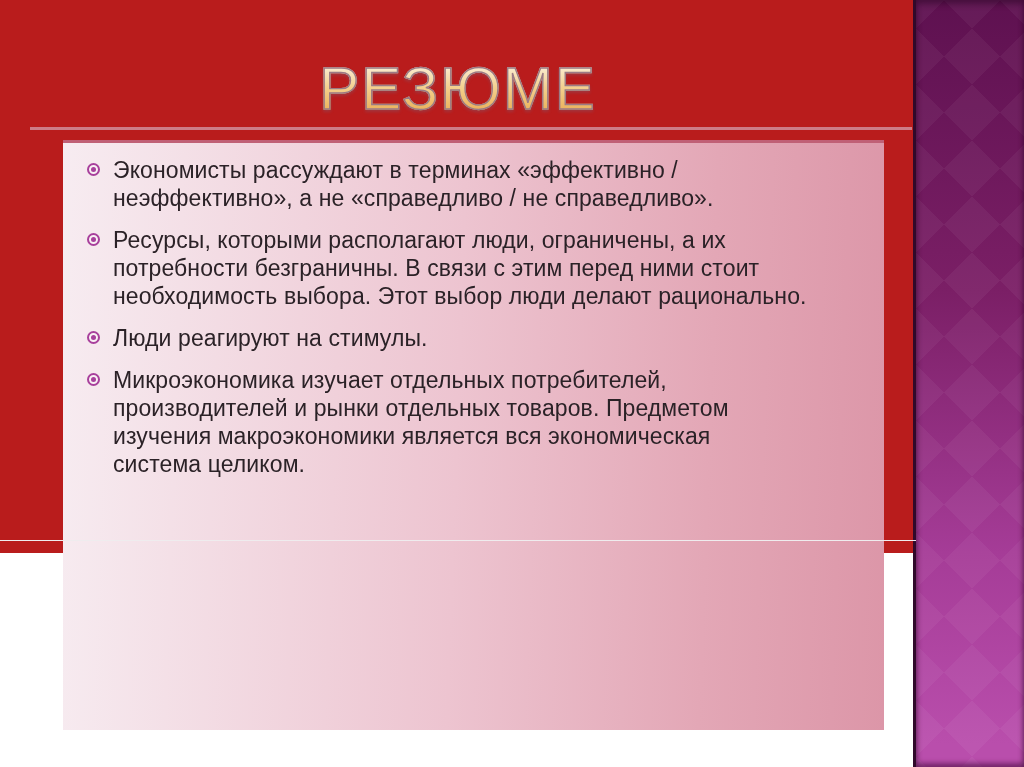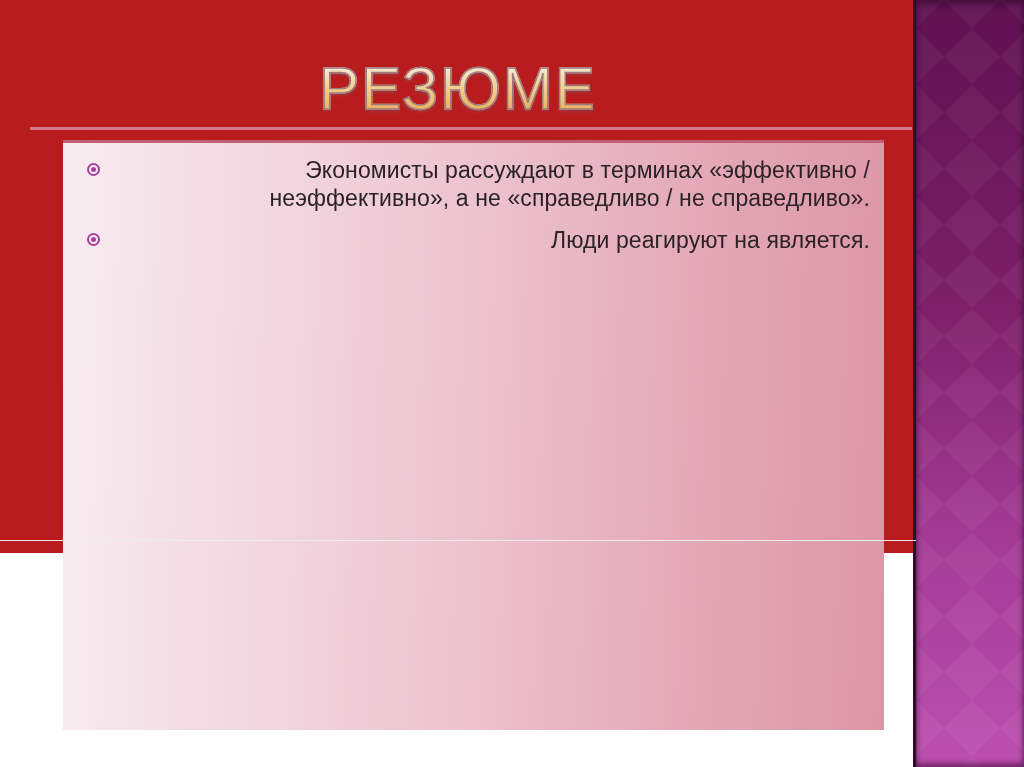--- a/index.html
+++ b/index.html
@@ -40,21 +40,21 @@
   
   .content-box{
     position:absolute;left:63px;top:140px;width:821px;height:590px;
     box-sizing:border-box;
     border-top:3px solid var(--box-border);
     background:linear-gradient(92deg,var(--box-pink-light) 0%,var(--box-pink-mid) 48%,#e3a7b6 78%,var(--box-pink-dark) 100%);
     padding:13px 14px 0 24px;
   }
   ul.bullet-list{list-style:none;margin:0;padding:0;}
   ul.bullet-list li{
-    display:flex;align-items:flex-start;gap:13px;margin:0 0 14px 0;text-align:right;
+    display:flex;align-items:flex-start;gap:13px;margin:0 0 14px 0;
   }
   .bullet{
     flex:0 0 auto;width:9px;height:9px;margin-top:7px;
     border:2px solid var(--bullet-color);border-radius:50%;
     background:rgba(255,255,255,0.35);
     display:flex;align-items:center;justify-content:center;
   }
   .bullet-dot{
     width:5px;height:5px;border-radius:50%;background:var(--bullet-color);
   }
@@ -97,21 +97,38 @@
         <span class="bullet">
             <span class="bullet-dot"></span>
           </span>
         <span class="bullet-text">Экономисты рассуждают в терминах «эффективно /
 неэффективно», а не «справедливо / не справедливо».</span>
       </li>
       <li>
         <span class="bullet">
             <span class="bullet-dot"></span>
           </span>
-        <span class="bullet-text">Люди реагируют на является.</span>
+        <span class="bullet-text">Ресурсы, которыми располагают люди, ограничены, а их
+потребности безграничны. В связи с этим перед ними стоит
+необходимость выбора. Этот выбор люди делают рационально.</span>
+      </li>
+      <li>
+        <span class="bullet">
+            <span class="bullet-dot"></span>
+          </span>
+        <span class="bullet-text">Люди реагируют на стимулы.</span>
+      </li>
+      <li>
+        <span class="bullet">
+            <span class="bullet-dot"></span>
+          </span>
+        <span class="bullet-text">Микроэкономика изучает отдельных потребителей,
+производителей и рынки отдельных товаров. Предметом
+изучения макроэкономики является вся экономическая
+система целиком.</span>
       </li>
     </ul>
   </div>
 
   <div class="side-band"></div>
 
   <div class="bottom-edge"></div>
 
 </div>
 

